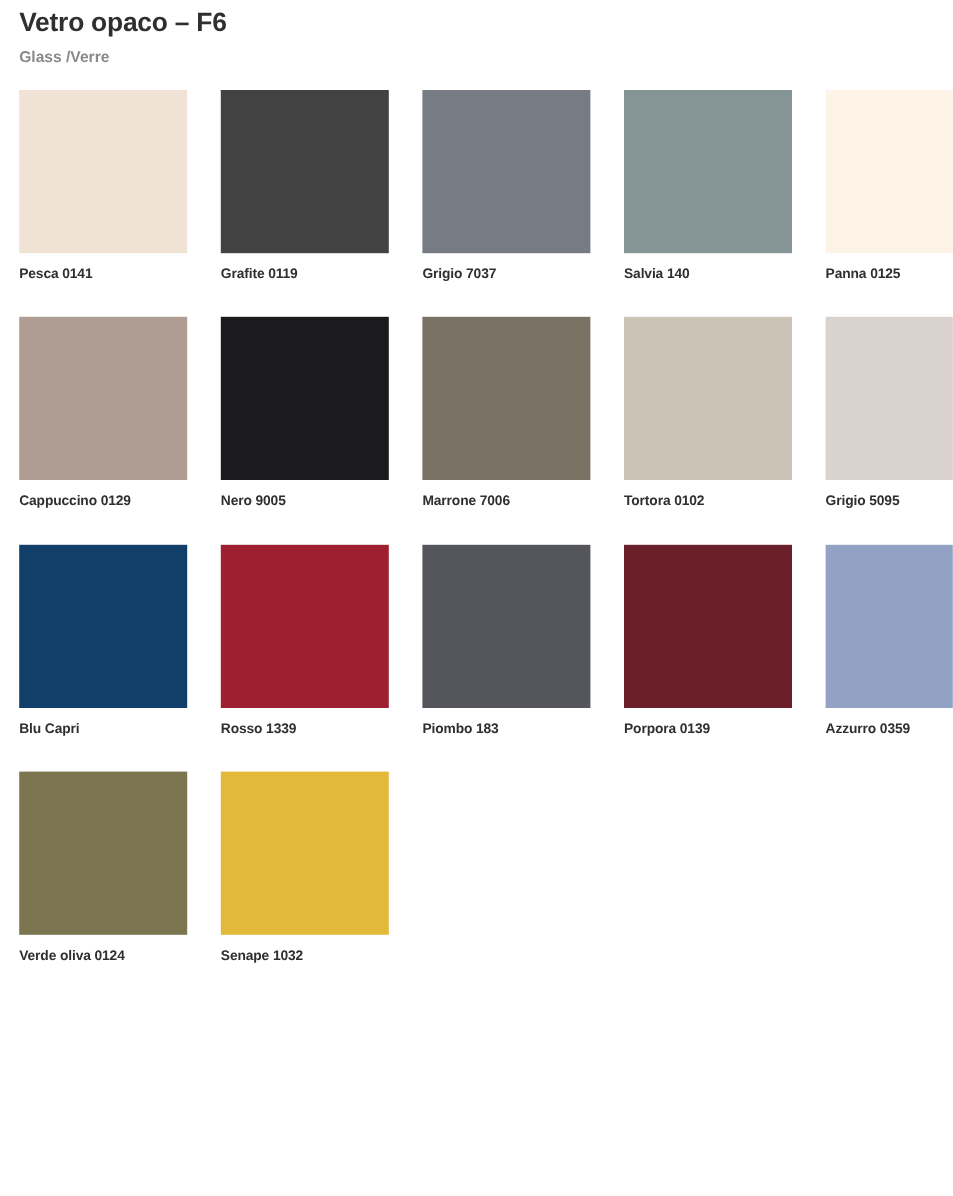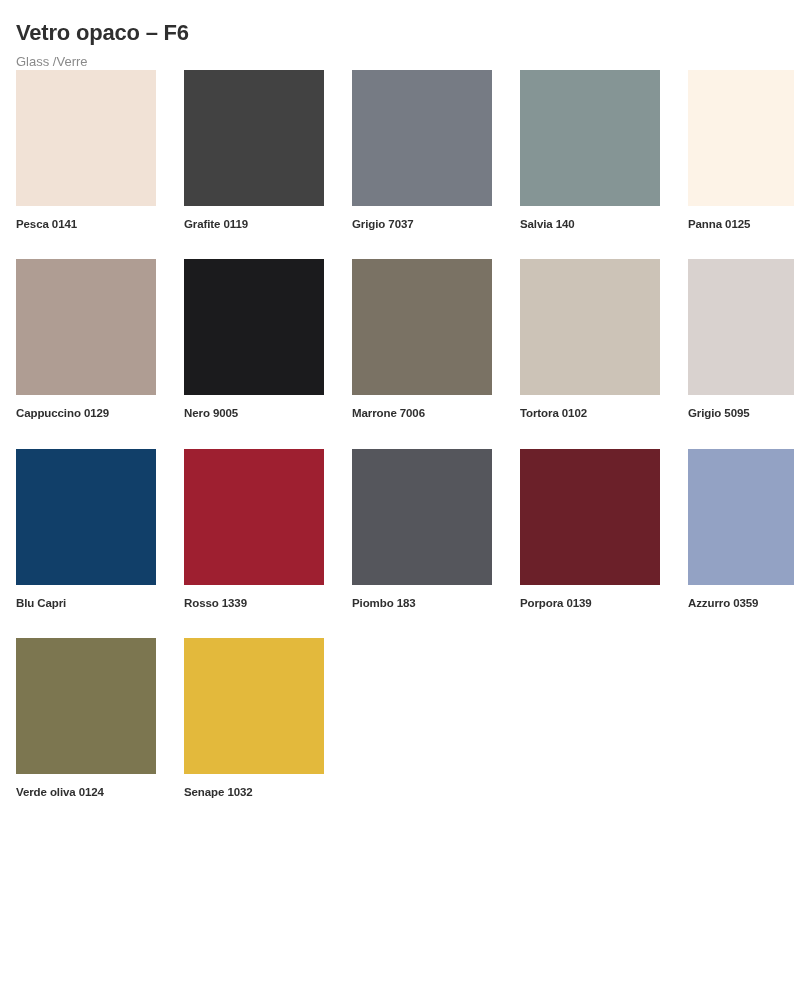--- a/index.html
+++ b/index.html
@@ -19,41 +19,42 @@
   .page {
     position: relative;
     width: 794px;
     height: 997px;
     box-sizing: border-box;
     padding: 0 16px;
   }
 
   
   .header {
-    padding-top: 20px;
+    padding-top: 6px;
     padding-bottom: 0;
   }
   .page-title {
     font-size: 22px;
     font-weight: bold;
     color: #2f2f2f;
     letter-spacing: -0.2px;
     line-height: 1.2;
     margin: 0 0 8px 0;
   }
   .page-subtitle {
     font-size: 13px;
-    font-weight: normal;
+    font-weight: bold;
     color: #8a8a8a;
     line-height: 1.2;
     margin: 0;
   }
 
   
   .swatch-grid {
+    margin-top: 19px;
     display: grid;
     grid-template-columns: repeat(5, 140px);
     column-gap: 18px;
     row-gap: 10px;
     gap: 28px;
   }
   .swatch-cell {
     width: 140px;
   }
   .swatch-chip {

